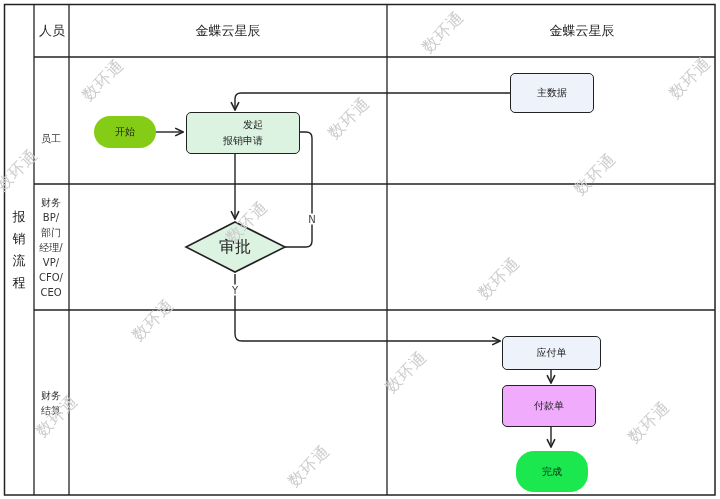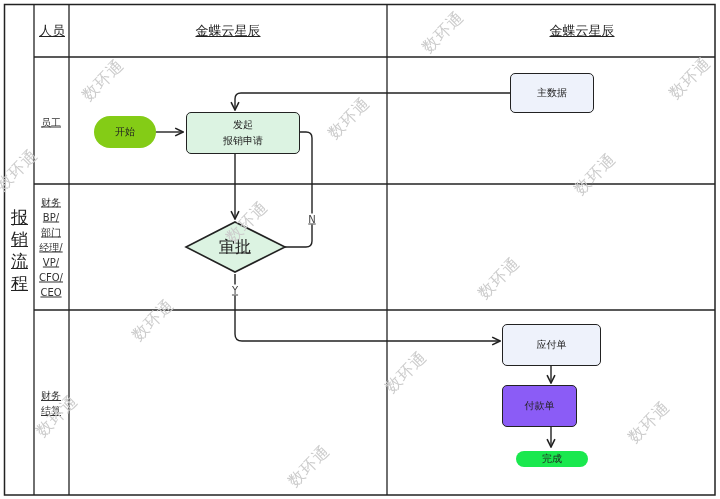--- a/index.html
+++ b/index.html
@@ -1,25 +1,25 @@
 <!DOCTYPE html>
 <html><head>
 <meta charset="utf-8">
 <style>
   html, body { margin:0; padding:0; background:#ffffff; }
   body { width:720px; height:499px; position:relative; overflow:hidden;
          font-family:"DejaVu Sans", "Liberation Sans", sans-serif; color:#222; }
   #canvas { position:absolute; left:0; top:0; width:720px; height:499px; }
-  .txt { position:absolute; transform:translate(-50%,-50%); white-space:nowrap; text-align:center;text-decoration:underline; }
+  .txt { position:absolute; transform:translate(-50%,-50%); white-space:nowrap; text-align:center; }
   .hdr { font-size:13px; color:#222; }
   .role { font-size:10px; line-height:15px; color:#333; }
-  .title-v { font-size:17px; line-height:22px; color:#222; white-space:normal; width:16px; }
+  .title-v { font-size:13px; line-height:22px; color:#222; white-space:normal; width:16px; }
   .node { position:absolute; box-sizing:border-box; display:flex; align-items:center;
           justify-content:center; text-align:center; font-size:10px; line-height:16px; color:#222; }
-  .proc { border:1.6px solid #222; border-radius:5px; }
+  .proc { border:1.6px solid #222; border-radius:5px;text-align:right; }
   .terminal { border-radius:18px; border:none; }
   .edge-label { font-size:10px; color:#444; background:#fff; padding:0 1px; }
   .wm { position:absolute; font-size:16px; color:#cccccc; transform:rotate(-45deg);
         transform-origin:center; white-space:nowrap; pointer-events:none; letter-spacing:1px; }
 </style>
 </head>
 <body>
 
 <svg id="canvas" width="720" height="499" viewBox="0 0 720 499">
   <defs>
@@ -50,21 +50,21 @@
 
   <polygon points="235,222 285,247 235,272 186,247" fill="#dcf3e2" stroke="#222" stroke-width="1.6"></polygon>
 </svg>
 
 <div class="txt hdr" style="left:52px; top:31px;">人员</div>
 <div class="txt hdr" style="left:228px; top:31px;">金蝶云星辰</div>
 <div class="txt hdr" style="left:582px; top:31px;">金蝶云星辰</div>
 
 <div class="txt title-v" style="left:19px; top:250px;">报销流程</div>
 
-<div class="txt role" style="left:51px; top:122px; white-space:pre-line;">员工</div>
+<div class="txt role" style="left:51px; top:138px; white-space:pre-line;">员工</div>
 <div class="txt role" style="left:51px; top:247px; white-space:pre-line;">财务
 BP/
 部门
 经理/
 VP/
 CFO/
 CEO</div>
 <div class="txt role" style="left:51px; top:403px; white-space:pre-line;">财务
 结算</div>
 
@@ -76,29 +76,29 @@
   <span>发起
 报销申请</span>
 </div>
 
 <div class="node proc" style="left:510px; top:73px; width:84px; height:40px; background:#eef2fb;">
   <span>主数据</span>
 </div>
 
 <div class="txt" style="left:235px; top:247px; font-size:16px;">审批</div>
 
-<div class="node proc" style="left:502px; top:324px; width:99px; height:42px; background:#eef2fb;">
+<div class="node proc" style="left:502px; top:336px; width:99px; height:34px; background:#eef2fb;">
   <span>应付单</span>
 </div>
 
-<div class="node proc" style="left:502px; top:385px; width:75px; height:42px; background:#8b5cf6;">
+<div class="node proc" style="left:502px; top:385px; width:94px; height:42px; background:#f0abfc;">
   <span>付款单</span>
 </div>
 
-<div class="node terminal" style="left:516px; top:451px; width:72px; height:16px; background:#1ae84e;">
+<div class="node terminal" style="left:516px; top:451px; width:72px; height:41px; background:#1ae84e;">
   <span>完成</span>
 </div>
 
 <div class="txt edge-label" style="left:312px; top:219px;">N</div>
 <div class="txt edge-label" style="left:235px; top:290px;">Y</div>
 
 <div class="wm" style="left:78px; top:70px;">数环通</div>
 <div class="wm" style="left:-8px; top:160px;">数环通</div>
 <div class="wm" style="left:324px; top:108px;">数环通</div>
 <div class="wm" style="left:418px; top:22px;">数环通</div>

